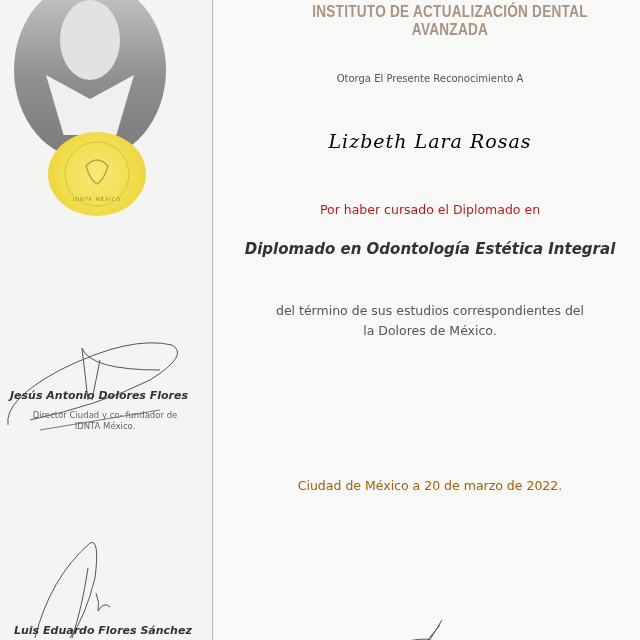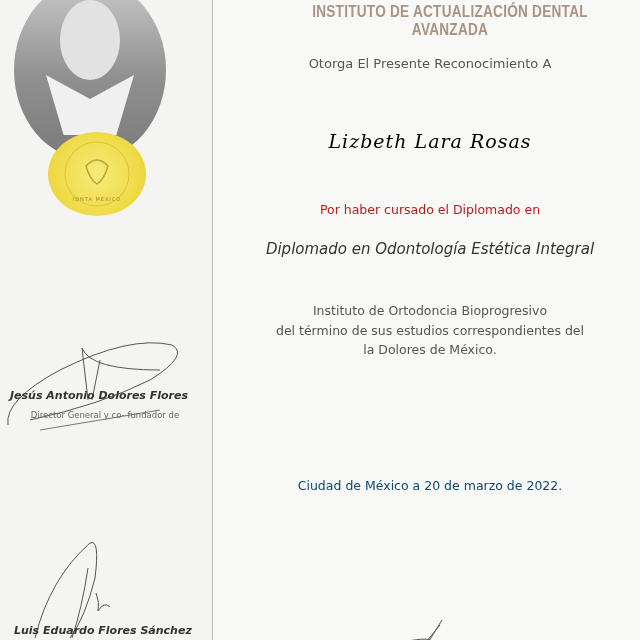--- a/index.html
+++ b/index.html
@@ -7,26 +7,26 @@
   .left-panel { position:absolute; left:0; top:0; width:212px; height:640px; background:#f4f4f2; }
   .divider { position:absolute; left:212px; top:0; width:1px; height:640px; background:#b8b8b4; }
   .right-panel { position:absolute; left:213px; top:0; width:427px; height:640px; background:#f8f8f6; }
   .photo { position:absolute; left:14px; top:-20px; width:152px; height:180px; border-radius:50%; background:linear-gradient(180deg,#c9c9c9 0%,#8f8f8f 55%,#7a7a7a 100%); overflow:hidden; }
   .face { position:absolute; left:46px; top:20px; width:60px; height:80px; border-radius:50%; background:#e2e2e2; }
   .collar { position:absolute; left:32px; top:95px; width:88px; height:60px; background:#f0f0f0; clip-path:polygon(0 0,50% 40%,100% 0,80% 100%,20% 100%); }
   .seal { position:absolute; left:48px; top:132px; width:98px; height:84px; border-radius:50%; background:radial-gradient(circle,#f6ea7a 0%,#f0dc4a 60%,#e6cc30 100%); }
   .seal-label { position:absolute; left:0; right:0; bottom:14px; text-align:center; font-size:5px; color:#9c8a2a; letter-spacing:1px; }
   .institute { position:absolute; left:260px; top:3px; width:380px; text-align:center; font-family:"Liberation Sans Narrow","Liberation Sans",sans-serif; font-size:16px; color:#a99383; letter-spacing:0.3px; font-weight:bold; transform:scaleX(0.85); transform-origin:center; }
   .centered { position:absolute; left:230px; width:400px; text-align:center; }
-  .otorga { top:56px; font-size:13px; color:#555; }
+  .otorga { top:73px; font-size:10px; color:#555; }
   .name { top:130px; font-family:"DejaVu Serif",serif; font-style:italic; font-size:19px; color:#000000; letter-spacing:1px; }
   .por { top:202px; font-size:12.5px; color:#b91c1c; }
-  .diplomado { top:240px; font-size:15px; font-weight:normal; font-style:italic; color:#333; }
+  .diplomado { top:240px; font-size:15px; font-weight:bold; font-style:italic; color:#333; }
   .body-text { top:301px; font-size:12.5px; line-height:19.5px; color:#555; }
-  .city-date { top:478px; font-size:12.5px; color:#0c4a6e; }
+  .city-date { top:478px; font-size:12.5px; color:#a16207; }
   .sig-name { position:absolute; font-size:11px; font-weight:bold; color:#333;font-style:italic; }
   .sig-role { position:absolute; font-size:8.5px; color:#666; text-align:center; line-height:11px; }
   svg.sig { position:absolute; overflow:visible; }
 </style>
 </head>
 <body>
 
 <div class="left-panel"></div>
 <div class="divider"></div>
 <div class="right-panel"></div>
@@ -44,36 +44,36 @@
 </div>
 
 <div class="institute">INSTITUTO DE ACTUALIZACIÓN DENTAL AVANZADA</div>
 
 <div class="centered otorga">Otorga El Presente Reconocimiento A</div>
 <div class="centered name">Lizbeth Lara Rosas</div>
 <div class="centered por">Por haber cursado el Diplomado en</div>
 <div class="centered diplomado">Diplomado en Odontología Estética Integral</div>
 
 <div class="centered body-text">
-  <div>Instituto de Ortodoncia Bioprogresivo</div>
   <div>del término de sus estudios correspondientes del</div>
   <div>la Dolores de México.</div>
 </div>
 
 <div class="centered city-date">Ciudad de México a 20 de marzo de 2022.</div>
 
 <svg class="sig" width="200" height="110" style="left:0;top:320px">
   <path d="M8 105 Q4 80 60 50 Q130 15 172 25 Q190 35 150 60 Q100 85 30 100" fill="none" stroke="#555" stroke-width="1"></path>
   <path d="M82 28 Q90 50 160 50" fill="none" stroke="#555" stroke-width="1"></path>
   <path d="M82 28 L88 80 M100 40 L92 80" fill="none" stroke="#555" stroke-width="1"></path>
   <path d="M40 110 Q100 100 160 90" fill="none" stroke="#555" stroke-width="0.8"></path>
 </svg>
 <div class="sig-name" style="left:10px;top:389px">Jesús Antonio Dolores Flores</div>
 <div class="sig-role" style="left:20px;top:410px;width:170px">
-  <div>Director General y co- fundador de</div>
+  <div>Director Ciudad y co- fundador de</div>
+  <div>IDNTA México.</div>
 </div>
 
 <svg class="sig" width="120" height="110" style="left:30px;top:538px">
   <path d="M5 100 Q20 40 60 5 Q70 0 65 40 Q55 80 40 100" fill="none" stroke="#555" stroke-width="1"></path>
   <path d="M58 30 Q52 70 42 100" fill="none" stroke="#555" stroke-width="1"></path>
   <path d="M66 55 q4 10 2 18 q6 -10 12 -4" fill="none" stroke="#555" stroke-width="1"></path>
 </svg>
 <div class="sig-name" style="left:14px;top:624px">Luis Eduardo Flores Sánchez</div>
 
 <svg class="sig" width="260" height="100" style="left:330px;top:580px">

